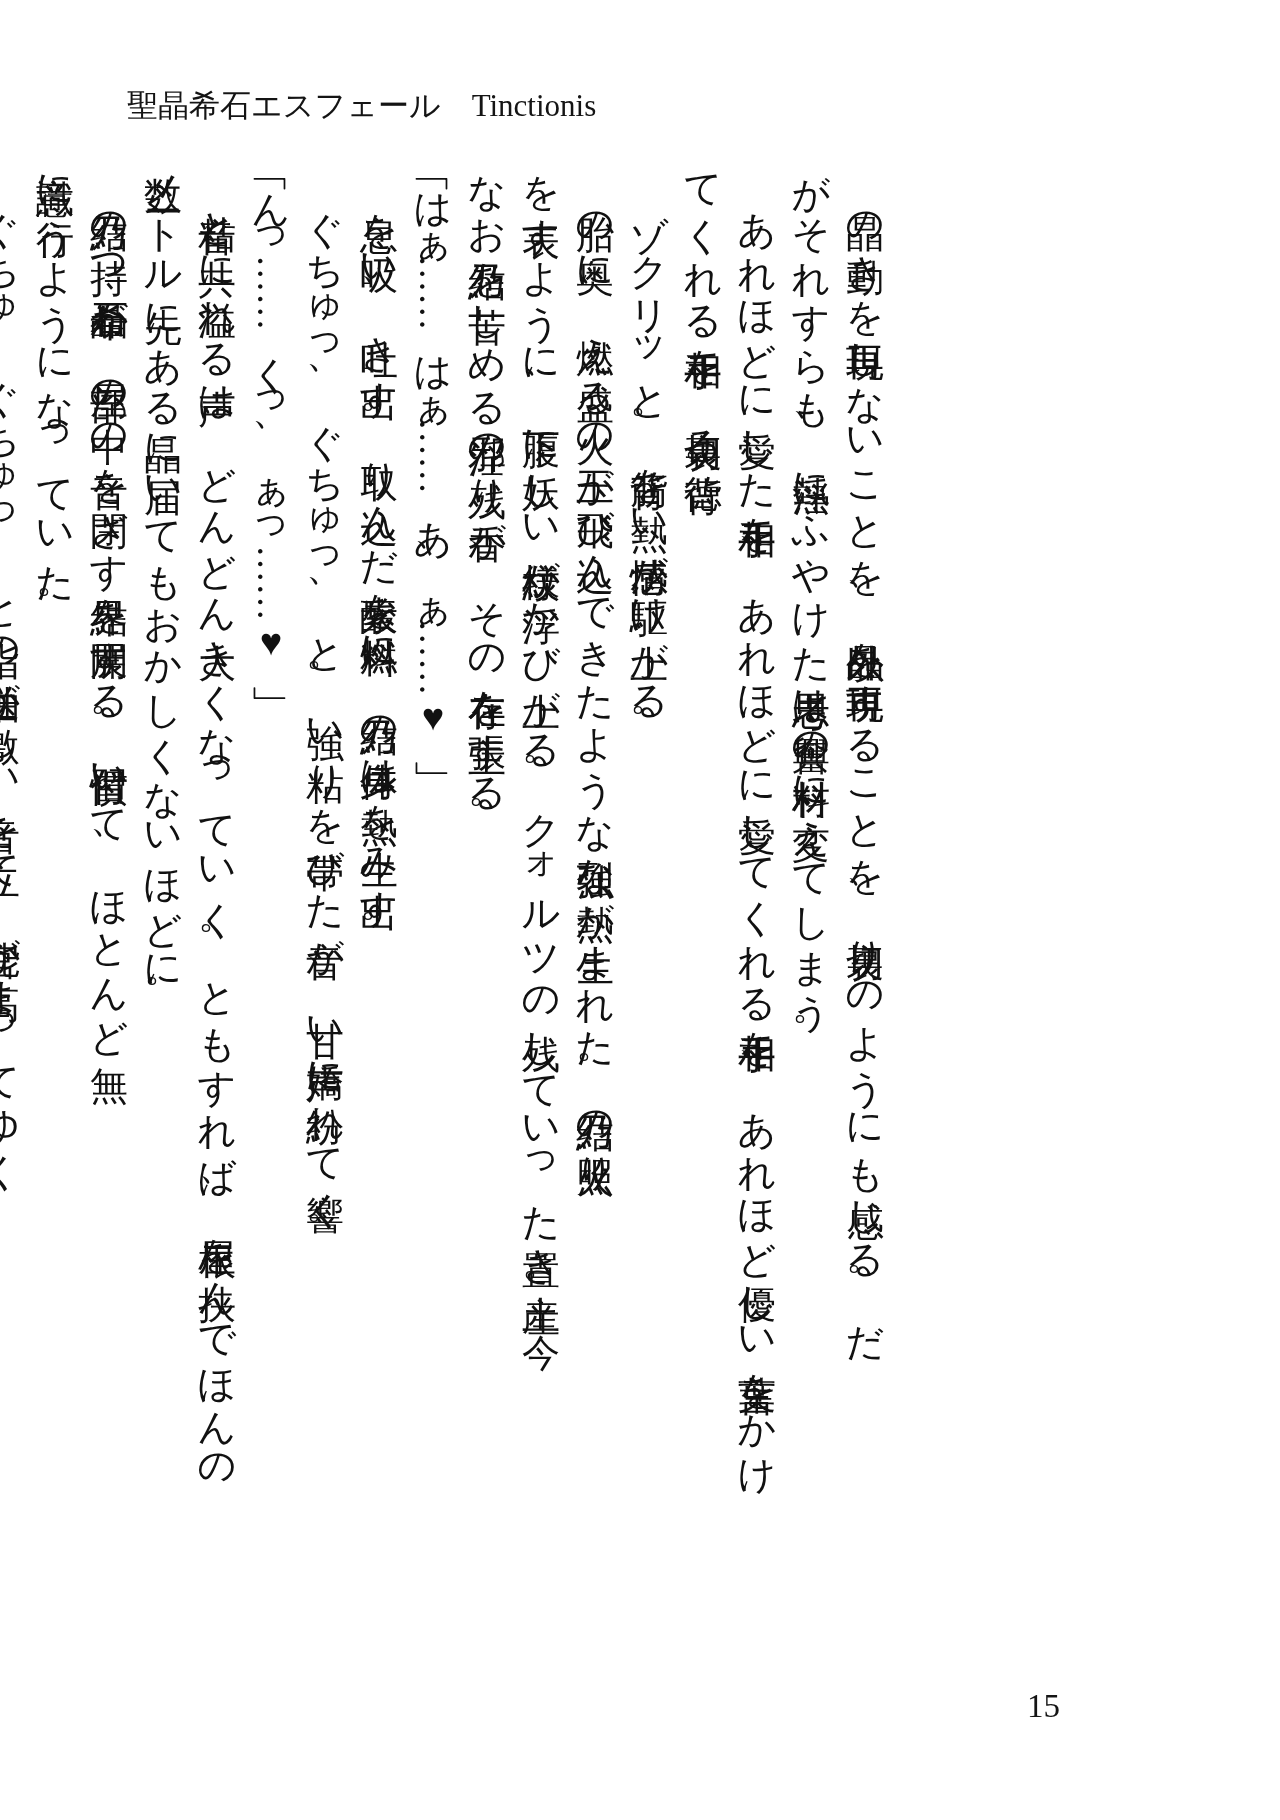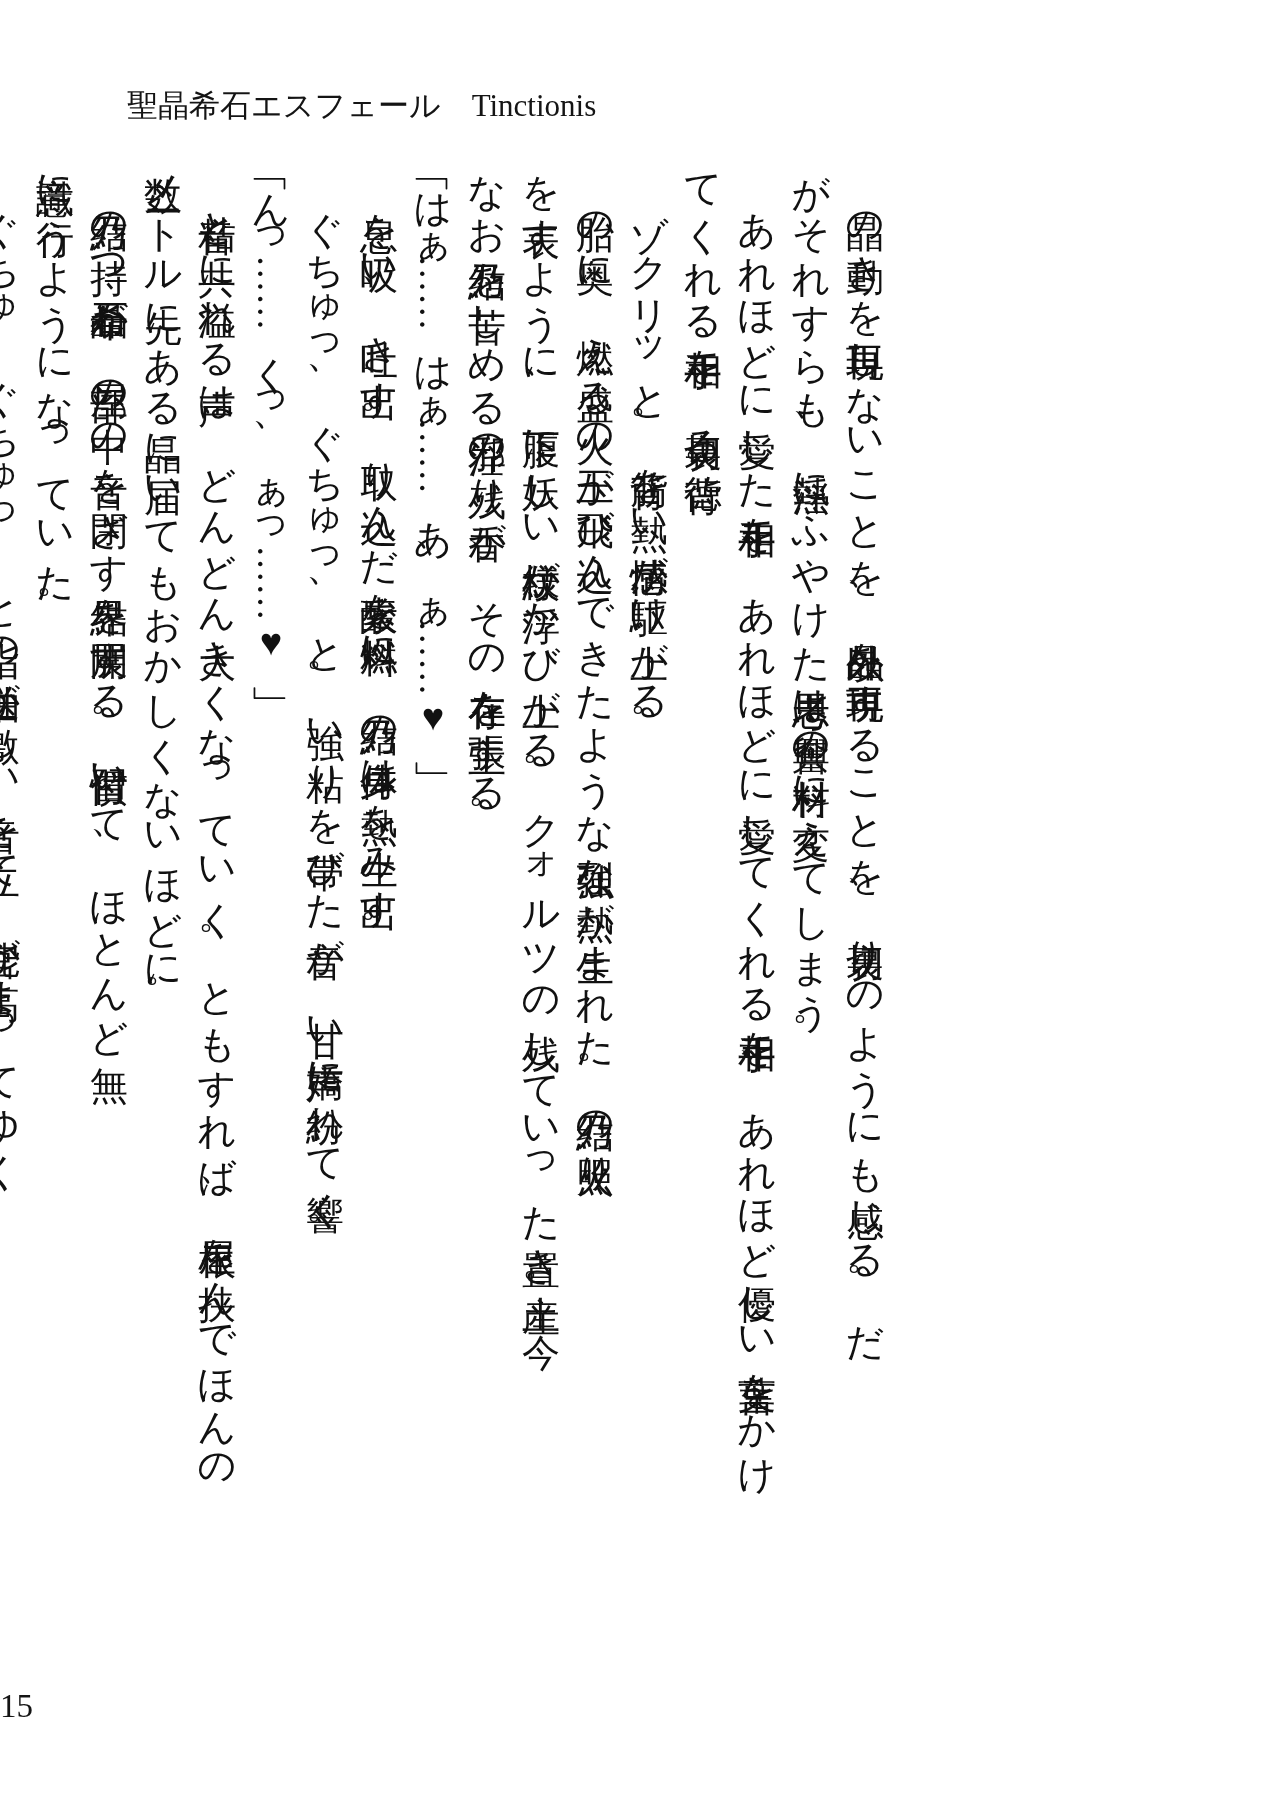--- a/index.html
+++ b/index.html
@@ -46,23 +46,23 @@
     padding: 0;
     white-space: nowrap;
   }
   .ind0 { text-indent: 0; }
   .ind1 { text-indent: 38px; }  
   .ind2 { text-indent: 19px; }  
   
   .page-number {
     position: absolute;
     left: 0;
-    right: 8px;
+    right: 0;
     top: 1690px;
-    text-align: left;
+    text-align: right;
     font-size: 33px;
     line-height: 1;
     color: #141414;
   }
 </style>
 </head>
 <body>
 
 <div id="page">
   <div class="doc-title">聖晶希石エスフェール　Tinctionis</div>

